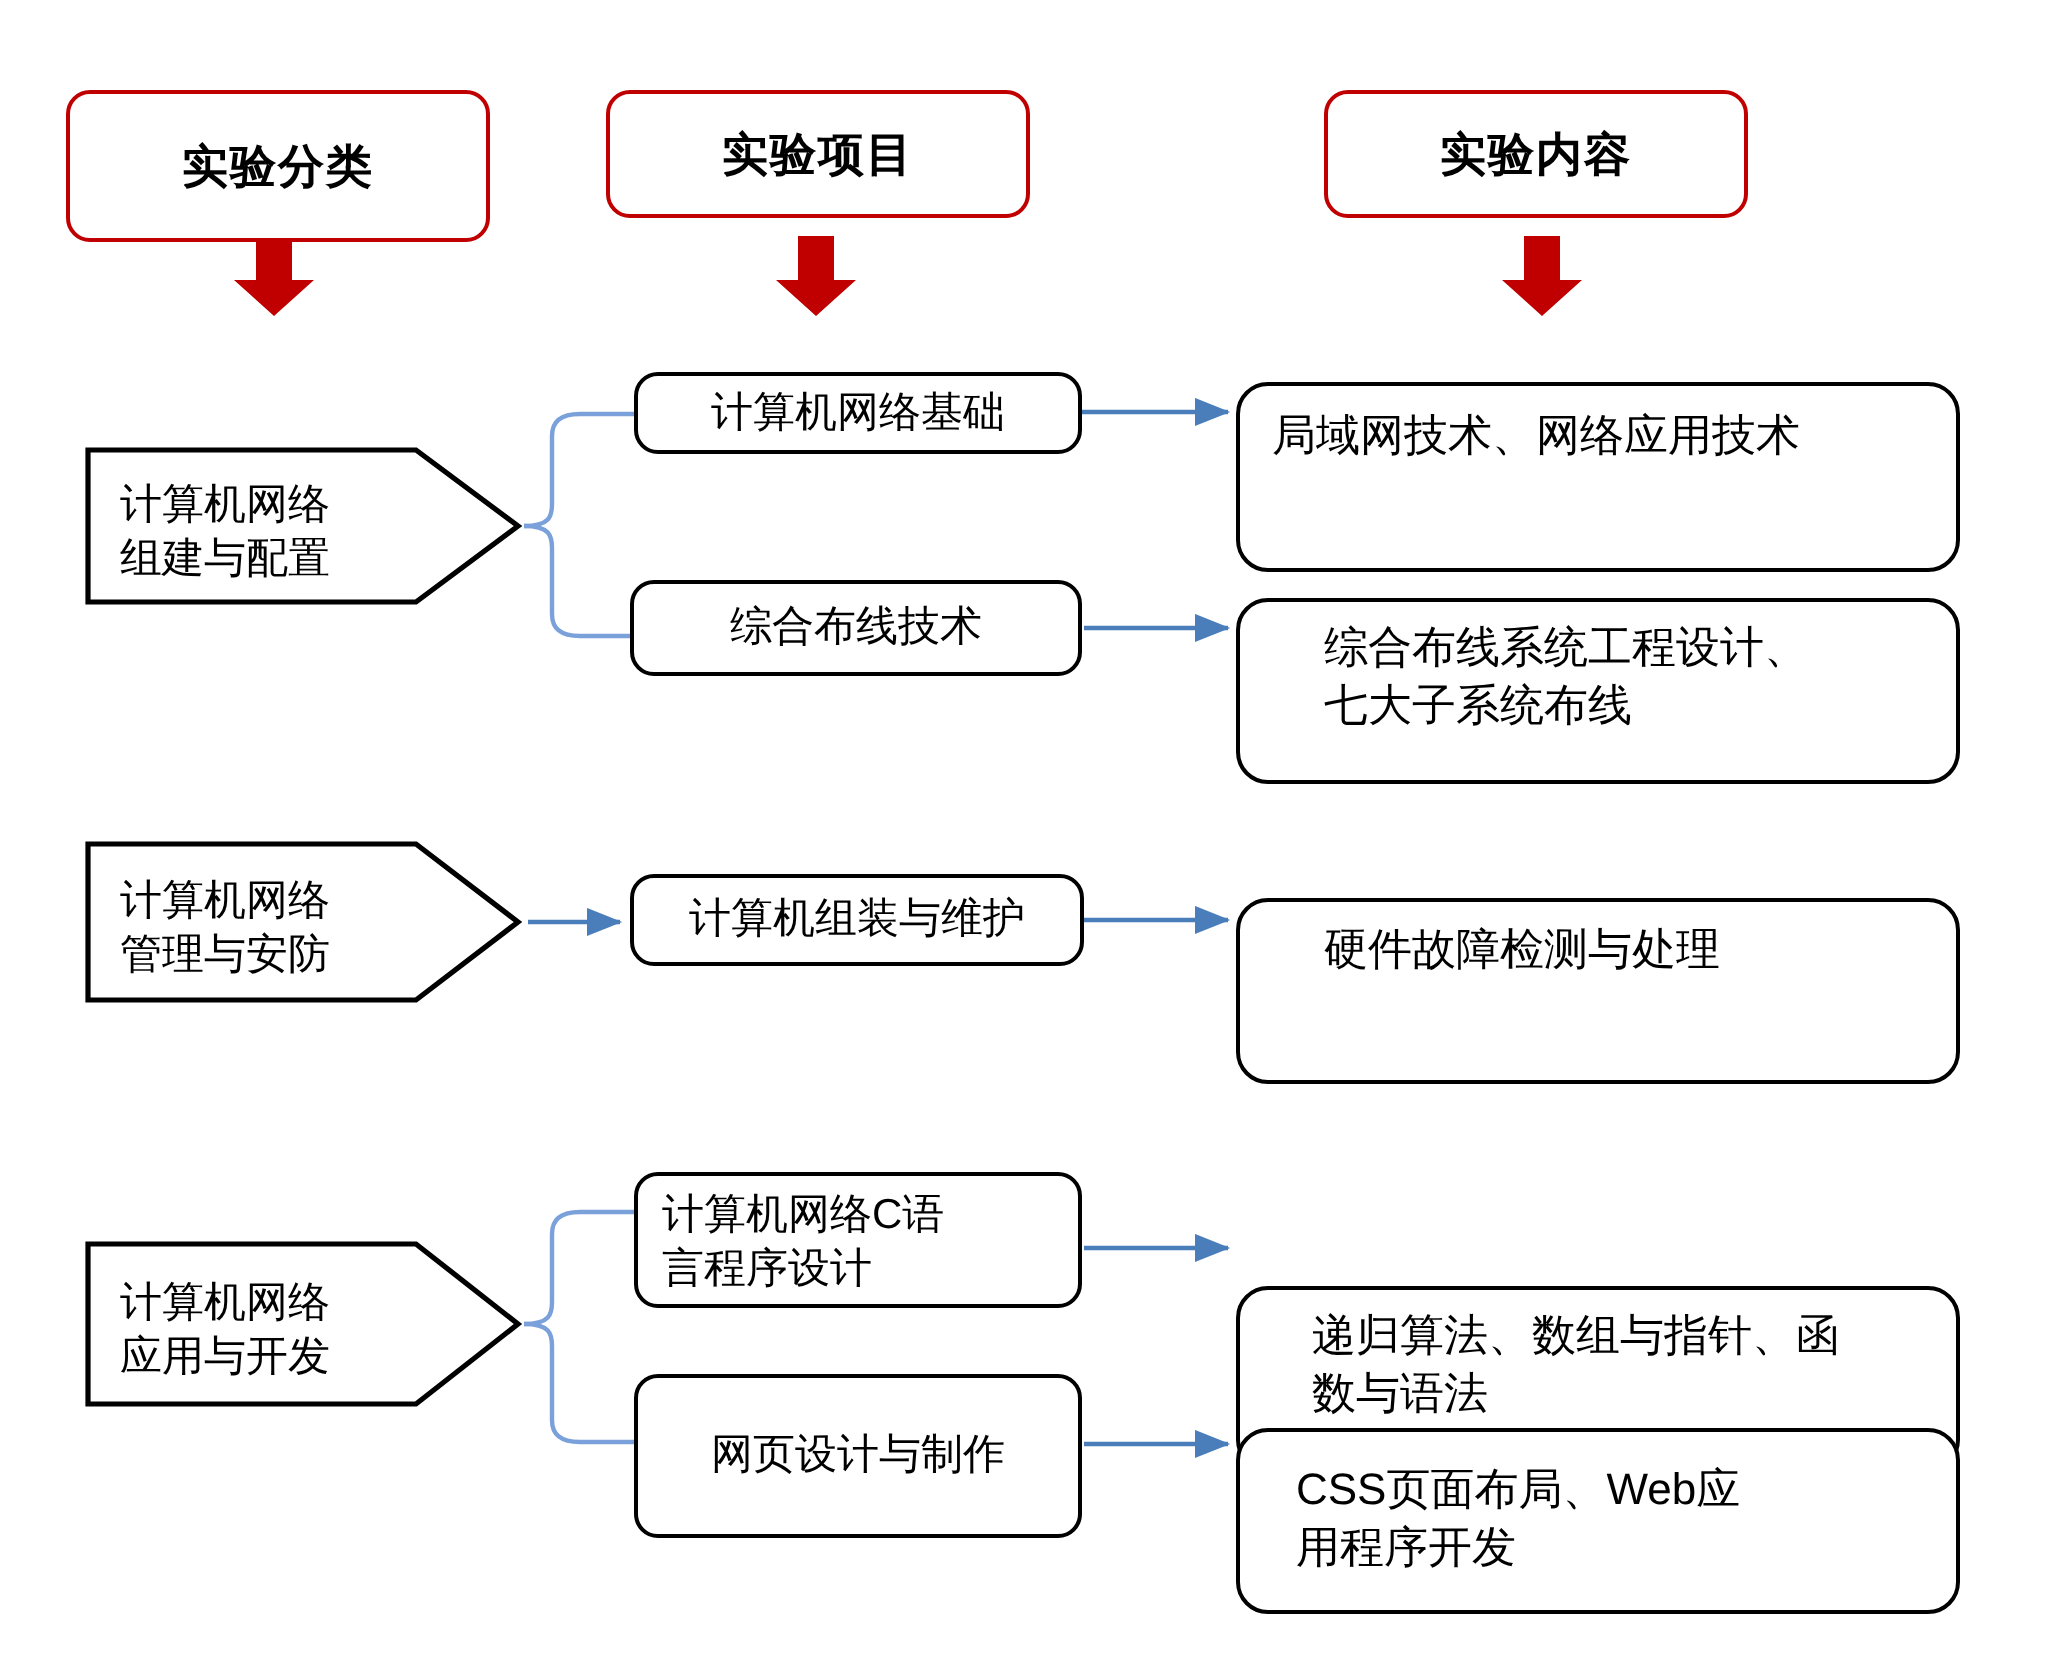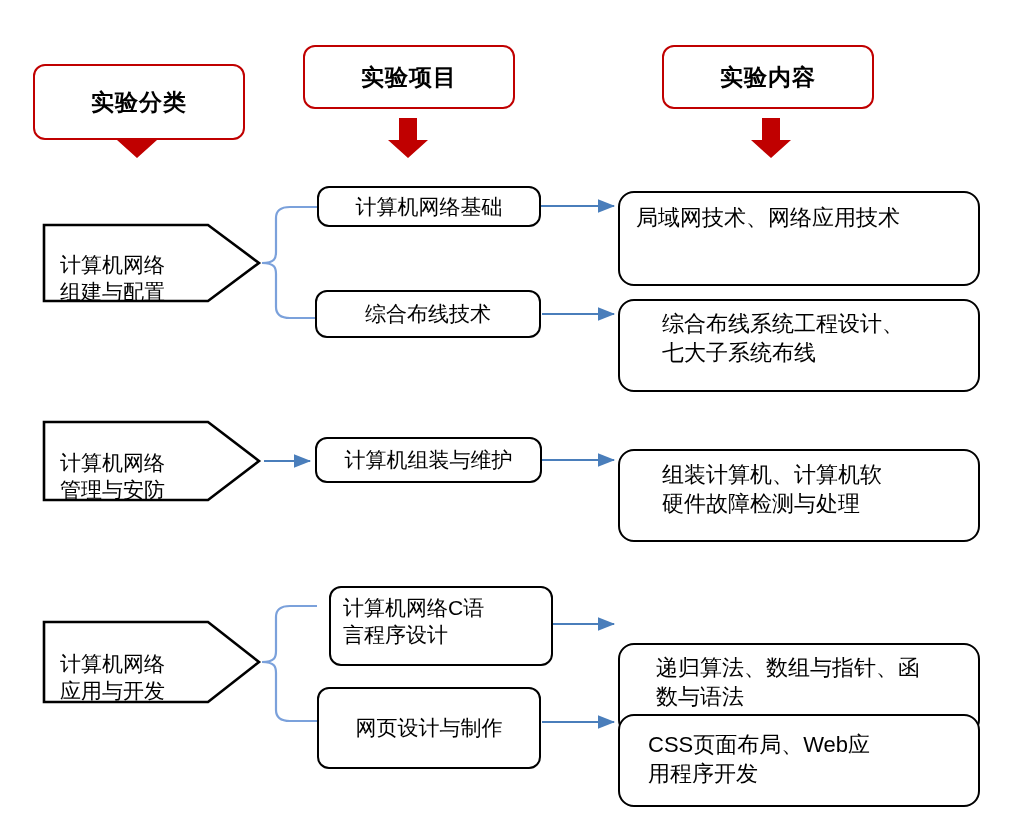--- a/index.html
+++ b/index.html
@@ -47,21 +47,21 @@
   }
 
   
   .chevron-box {
     position: absolute;
     box-sizing: border-box;
   }
   .chevron-box .chev-label {
     position: absolute;
     left: 16px;
-    top: 16px;
+    top: 4px;
     width: 150px;
     height: 100%;
     display: flex;
     flex-direction: column;
     align-items: flex-start;
     justify-content: center;
     font-size: 21px;
     line-height: 1.28;
     color: #000000;
     white-space: nowrap;
@@ -146,21 +146,21 @@
 
     <path d="M44,622 L208,622 L259,662 L208,702 L44,702 Z" fill="#ffffff" stroke="#000000" stroke-width="2.6" stroke-linejoin="miter"></path>
 
     <path d="M262,662 C275,662 276,657 276,651 L276,617 C276,610 280,606 290,606 L317,606" fill="none" stroke="#7ba1db" stroke-width="2.2"></path>
     <path d="M262,662 C275,662 276,667 276,673 L276,710 C276,717 280,721 290,721 L317,721" fill="none" stroke="#7ba1db" stroke-width="2.2"></path>
 
     <line x1="542" y1="624" x2="614" y2="624" stroke="#4a7ebb" stroke-width="2.2" marker-end="url(#bluearrow)"></line>
     <line x1="542" y1="722" x2="614" y2="722" stroke="#4a7ebb" stroke-width="2.2" marker-end="url(#bluearrow)"></line>
   </svg>
 
-  <div class="header-box" style="left:33px; top:45px; width:212px; height:76px;margin-top:19px;">
+  <div class="header-box" style="left:33px; top:45px; width:212px; height:76px;">
     <span>实验分类</span>
   </div>
 
   <div class="header-box" style="left:303px; top:45px; width:212px; height:64px;">
     <span>实验项目</span>
   </div>
 
   <div class="header-box" style="left:662px; top:45px; width:212px; height:64px;">
     <span>实验内容</span>
   </div>
@@ -199,33 +199,32 @@
       <div>管理与安防</div>
     </div>
   </div>
 
   <div class="item-box" style="left:315px; top:437px; width:227px; height:46px;">
     <div class="item-label">计算机组装与维护</div>
   </div>
 
   <div class="content-box" style="left:618px; top:417px; width:362px; height:93px; padding-left:42px; padding-top:9px;">
     <div class="content-label">
-      <div>组装计算机、计算机软</div>
       <div>硬件故障检测与处理</div>
     </div>
   </div>
 
   <div class="chevron-box" style="left:44px; top:622px; width:215px; height:80px;">
     <div class="chev-label">
       <div>计算机网络</div>
       <div>应用与开发</div>
     </div>
   </div>
 
-  <div class="item-box left-align" style="left:317px; top:586px; width:224px; height:80px; align-items:flex-start; padding-top:6px;margin-left:12px;">
+  <div class="item-box left-align" style="left:317px; top:586px; width:224px; height:68px; align-items:flex-start; padding-top:6px;">
     <div class="item-label">
       <div>计算机网络C语</div>
       <div>言程序设计</div>
     </div>
   </div>
 
   <div class="content-box" style="left:618px; top:611px; width:362px; height:93px; padding-left:36px; padding-top:8px;">
     <div class="content-label">
       <div>递归算法、数组与指针、函</div>
       <div>数与语法</div>

